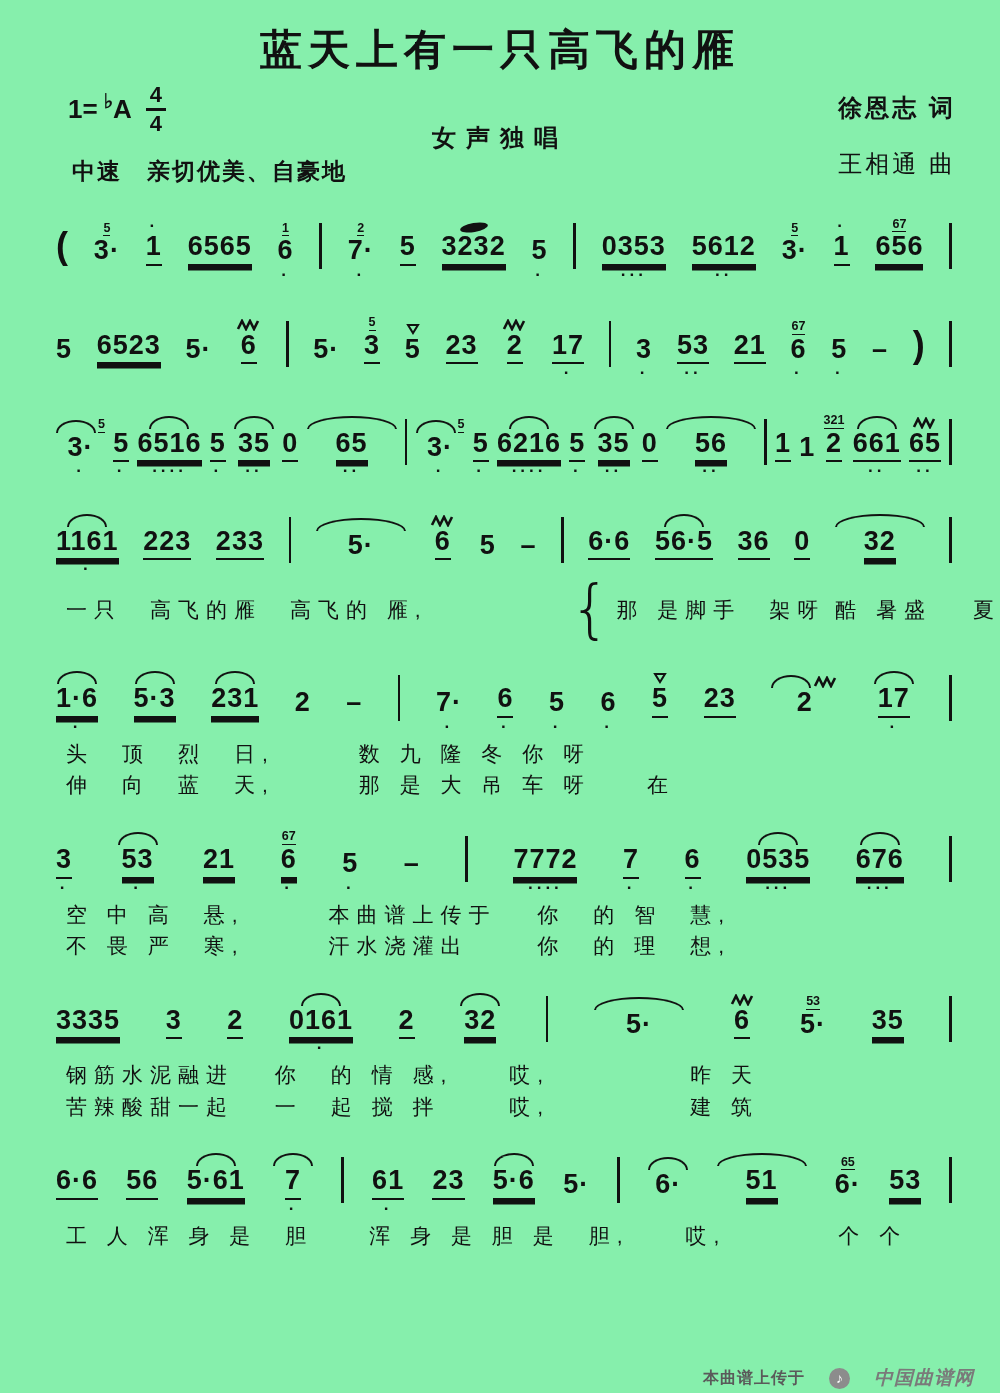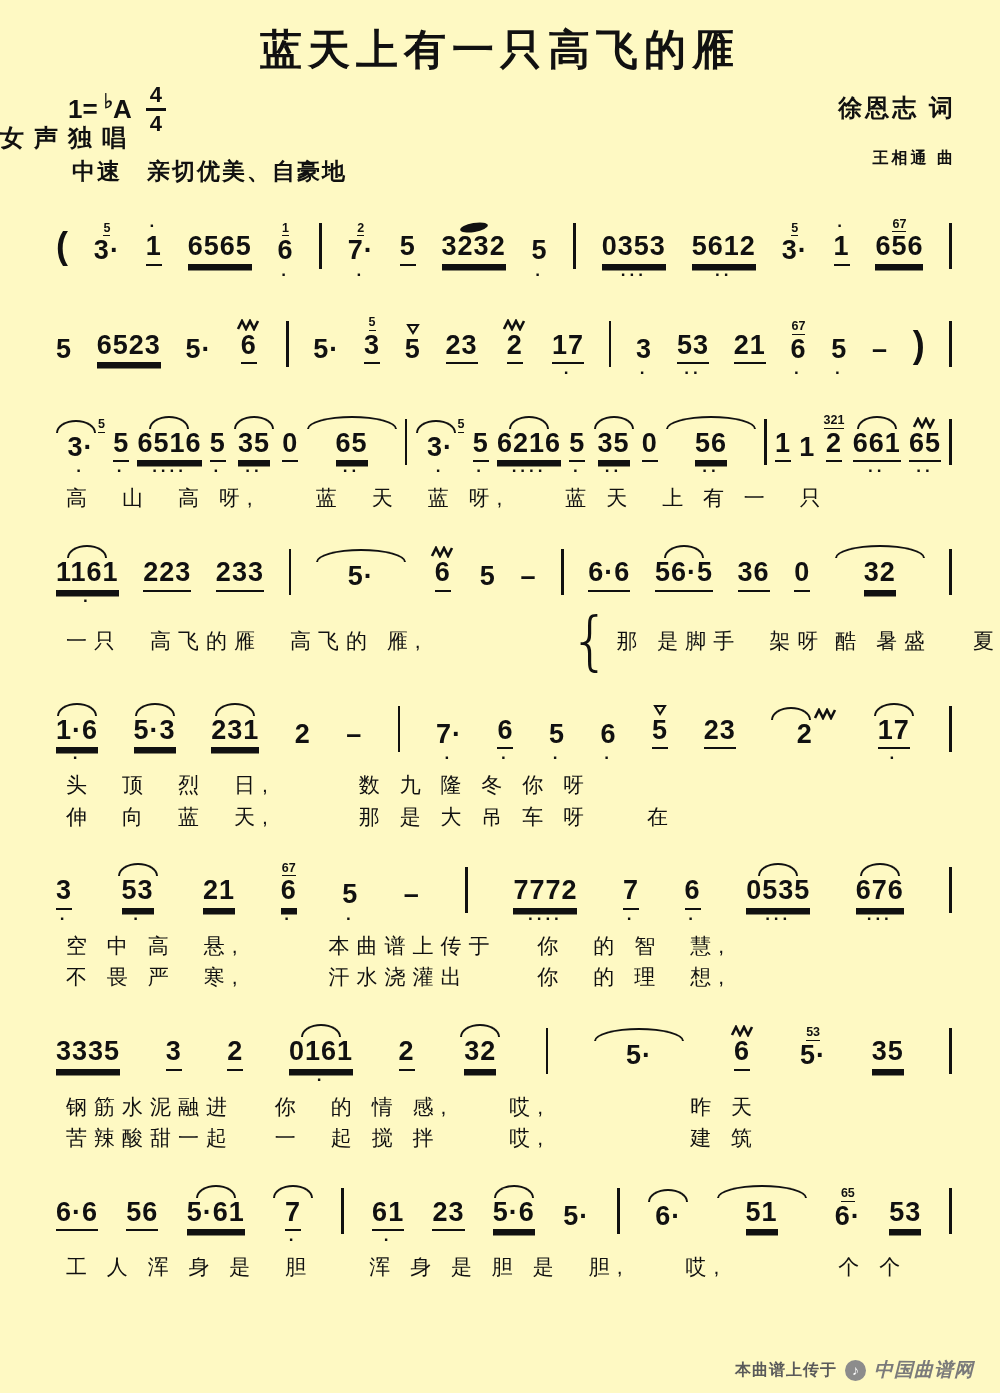--- a/index.html
+++ b/index.html
@@ -1,40 +1,40 @@
 <!DOCTYPE html>
 <html><head>
 <meta charset="utf-8">
 <style>
   html,body{margin:0;padding:0;background:#e8e8e8;}
   .page{
     position:relative;
     width:1000px;height:1393px;
     margin:0 auto;
-    background:#fef9c3;
+    background:#86efac;
     color:#111;
     font-family:"Liberation Sans", sans-serif;
     overflow:hidden;
   }
   
   .hdr{position:relative;height:196px;}
   .title{
     position:absolute;top:22px;left:0;right:0;
     text-align:center;font-size:42px;font-weight:900;
     letter-spacing:6px;margin:0;
   }
   .keysig{position:absolute;left:68px;top:84px;font-size:26px;font-weight:700;display:flex;align-items:center;}
   .flat{font-size:20px;position:relative;top:-9px;margin-left:6px;}
   .keyletter{font-size:26px;font-weight:700;margin-right:14px;}
   .meter{display:inline-flex;flex-direction:column;align-items:center;font-size:22px;font-weight:800;line-height:1;}
   .meter .fracline{width:20px;height:3px;background:#111;margin:2px 0;}
   .lyricist{position:absolute;right:44px;top:92px;font-size:24px;font-weight:700;letter-spacing:3px;}
-  .voice{position:absolute;left:0;right:0;top:122px;text-align:left;font-size:24px;font-weight:700;letter-spacing:10px;}
+  .voice{position:absolute;left:0;right:0;top:122px;text-align:center;font-size:24px;font-weight:700;letter-spacing:10px;}
   .tempo{position:absolute;left:72px;top:156px;font-size:23px;font-weight:800;letter-spacing:2px;}
-  .composer{position:absolute;right:44px;top:148px;font-size:16px;font-weight:700;letter-spacing:3px;}
+  .composer{position:absolute;right:44px;top:148px;font-size:24px;font-weight:400;letter-spacing:3px;}
 
   
   #score{padding:6px 48px 0 56px;}
   .system{margin-bottom:20px;}
   .notes-row{display:flex;justify-content:space-between;align-items:flex-end;width:100%;}
   .tok{display:inline-flex;flex-direction:column;align-items:center;justify-content:flex-end;min-height:78px;}
   .orn{display:flex;align-items:flex-end;gap:2px;min-height:20px;}
   .num{
     font-size:27px;font-weight:800;letter-spacing:1px;line-height:1.1;
     font-family:"Liberation Sans", sans-serif;
@@ -54,21 +54,21 @@
   
   .lyrics{font-size:21px;letter-spacing:7px;white-space:pre;padding:3px 6px 0 10px;line-height:1.35;}
   .verse-wrap{display:flex;align-items:center;padding:2px 6px 0 10px;gap:12px;}
   .verse-left{font-size:21px;letter-spacing:7px;white-space:pre;flex:0 0 auto;}
   .verse-right{display:flex;align-items:center;margin-left:130px;}
   .brace{font-size:64px;font-weight:300;line-height:0.9;margin-right:6px;font-family:"DejaVu Sans",sans-serif;}
   .verse-col{display:flex;flex-direction:row;gap:10px;}
   .verse-col div{font-size:21px;letter-spacing:7px;white-space:pre;}
 
   
-  .footer{position:absolute;right:26px;bottom:10px;display:flex;align-items:center;gap:8px;color:#5a5a5a;}
+  .footer{position:absolute;right:26px;bottom:2px;display:flex;align-items:center;gap:24px;color:#5a5a5a;}
   .footer .uptext{font-size:16px;font-weight:700;letter-spacing:1px;}
   .logo-mark{display:inline-block;width:21px;height:21px;border-radius:50%;background:#8c8c8c;color:#fff;
              font-weight:900;text-align:center;line-height:21px;font-size:14px;}
   .logo-name{font-size:19px;font-weight:900;font-style:italic;color:#7a7a7a;letter-spacing:1px;}
 </style>
 </head>
 <body>
 
 <div class="page">
 
@@ -412,21 +412,20 @@
             <span class="orn">
               <svg width="25" height="12" viewBox="0 0 25 12">
                 <path d="M2 10 L6 2 L10 10 L14 2 L18 10 L22 2" fill="none" stroke="#111" stroke-width="2.6"></path>
               </svg>
             </span>
             <span class="num u1">65</span>
             <span class="odots below">··</span>
           </span>
           <span class="barline"></span>
         </div>
-        <div class="lyrics">高　山　高 呀,　　蓝　天　蓝 呀,　　蓝 天　上 有 一　只</div>
       </div>
       <div class="system">
         <div class="notes-row">
           <span class="tok">
             <span class="orn">
               <span class="arc"></span>
             </span>
             <span class="num u2">1161</span>
             <span class="odots below">·</span>
           </span>

